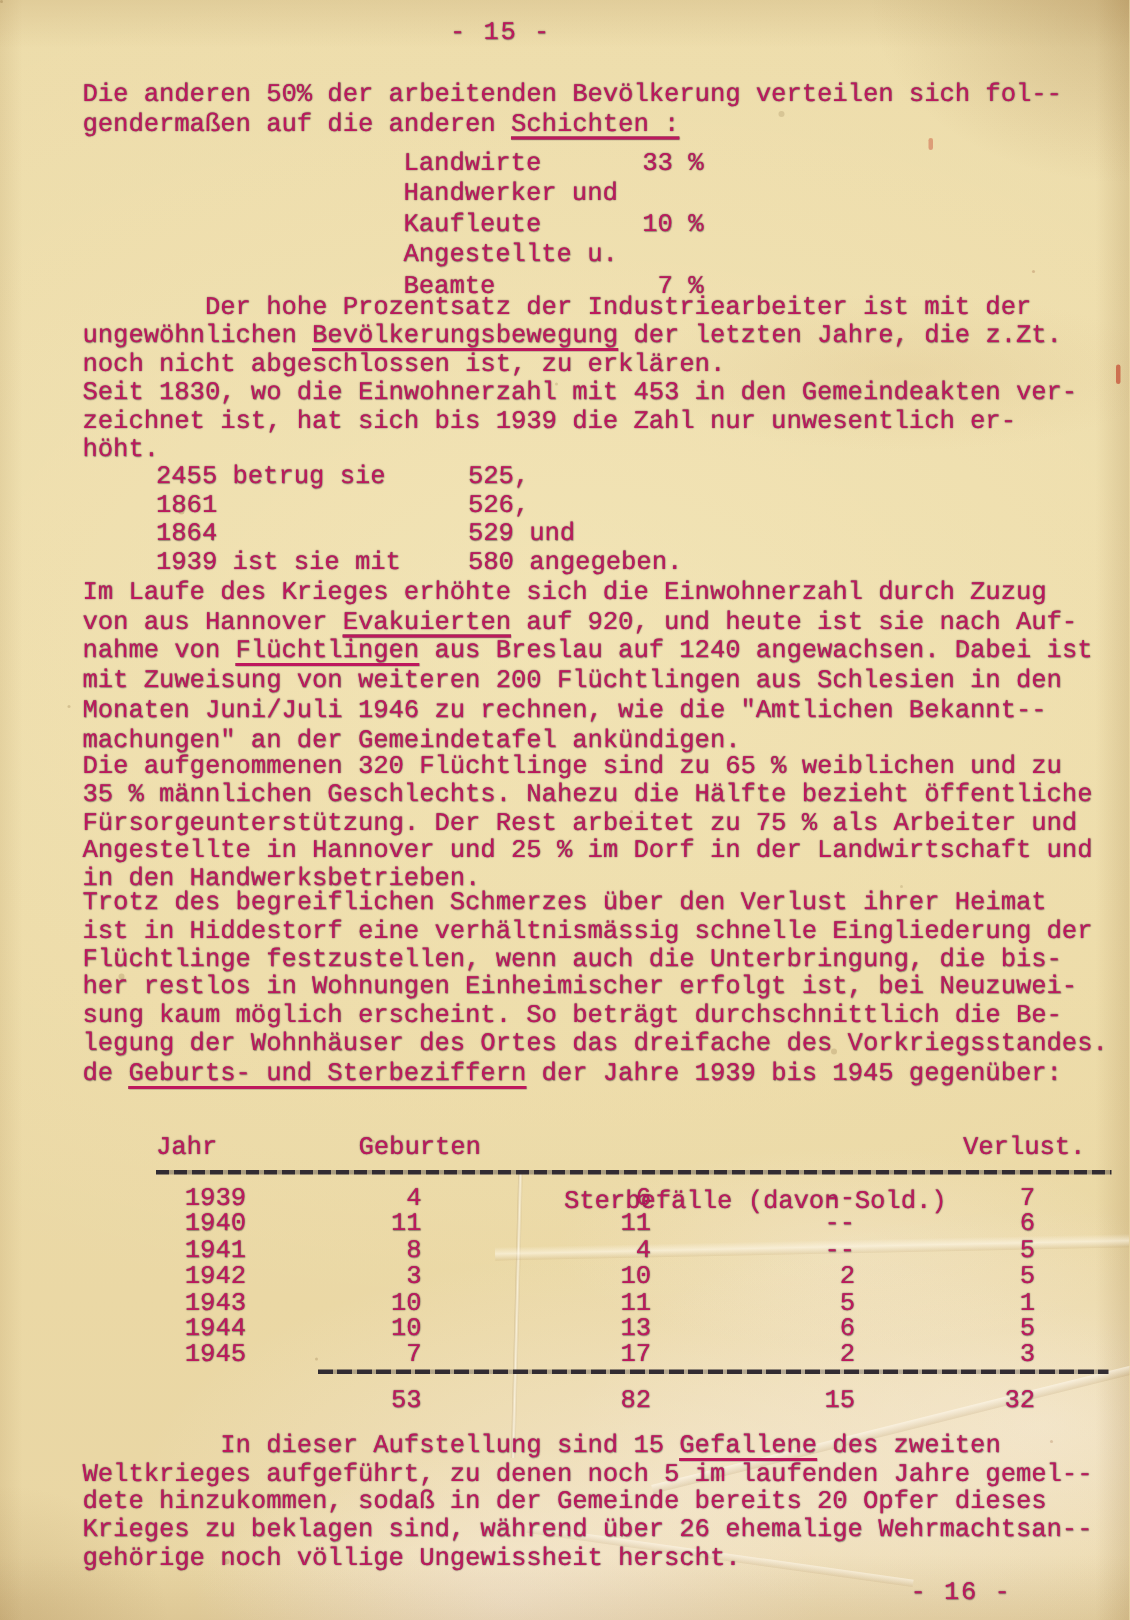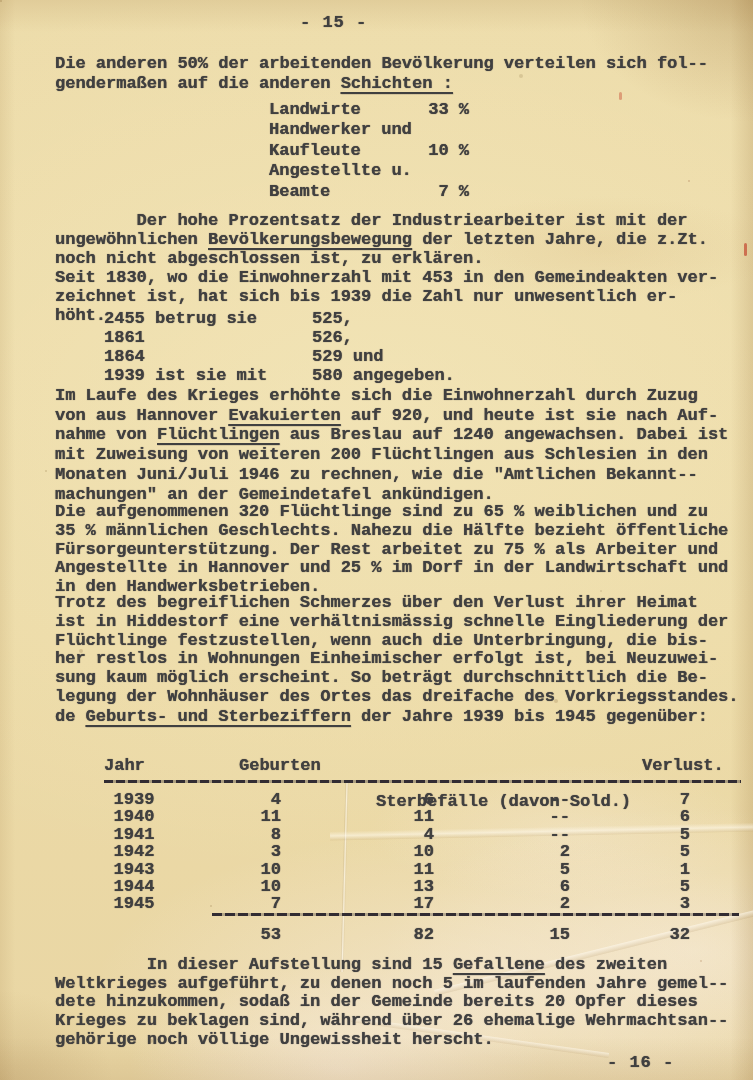--- a/index.html
+++ b/index.html
@@ -42,34 +42,34 @@
   .specks{position:absolute;left:0;top:0;width:2px;height:2px;border-radius:50%;background:rgba(125,92,45,.28);
     box-shadow:120px 340px 0 1px rgba(118,86,42,.22), 310px 128px 0 0 rgba(118,86,42,.25),
       520px 75px 0 1px rgba(118,86,42,.18), 688px 180px 0 0 rgba(140,70,40,.25),
       80px 650px 0 1px rgba(118,86,42,.2), 420px 540px 0 0 rgba(118,86,42,.22),
       640px 430px 0 1px rgba(118,86,42,.17), 210px 905px 0 0 rgba(118,86,42,.22),
       555px 700px 0 1px rgba(118,86,42,.2), 700px 960px 0 0 rgba(150,90,50,.25),
       150px 1040px 0 1px rgba(118,86,42,.2), 370px 255px 0 0 rgba(118,86,42,.2),
       45px 470px 0 0 rgba(118,86,42,.22), 600px 590px 0 0 rgba(118,86,42,.18),
       248px 760px 0 0 rgba(118,86,42,.2);}
   .ink, .blk{
-    color:#404040;font-weight:700;font-size:17px;
+    color:#be185d;font-weight:400;font-size:17px;
     text-shadow:0 0 1px rgba(50,44,50,.75), .4px .4px .6px rgba(50,44,50,.35);
   }
   .blk{position:absolute;left:55px;white-space:pre;}
   .tl{white-space:pre;}
   .u{text-decoration:underline;text-decoration-thickness:1.6px;text-underline-offset:3.5px;text-align:right;}
   .page-num-top{position:absolute;left:300px;top:13px;letter-spacing:1px;}
   .page-num-bottom{position:absolute;left:607px;top:1053px;letter-spacing:1px;}
   #intro{top:54px;line-height:20px;}
   #occupations{left:269px;top:100px;line-height:20.4px;}
   #occupations .kv{display:flex;}
   #occupations .k{display:inline-block;width:155px;}
   #occupations .v{display:inline-block;width:45px;text-align:right;}
-  #industry{top:211px;line-height:19px;}
+  #industry{top:196px;line-height:19px;}
   #population-history{left:104px;top:309px;line-height:19px;}
   #population-history .k{display:inline-block;width:208px;}
   #wartime{top:386px;line-height:19.7px;}
   #refugees{top:503px;line-height:18.8px;}
   #integration{top:594px;line-height:18.8px;}
   #table-intro{top:707px;line-height:19.5px;}
   #fallen{top:956px;line-height:18.7px;}
   .vtable{position:absolute;left:104px;top:756px;width:645px;height:195px;white-space:pre;}
   .thead{position:absolute;top:0;left:0;width:100%;height:24px;}
   .thead span{position:absolute;top:0;}
@@ -77,21 +77,21 @@
   .h-geburten{left:135px;text-align:right;}
   .h-sterb{left:272px;margin-top:36px;}
   .h-ehe{left:538px;}
   .hrule{position:absolute;top:24px;left:0;width:637px;height:3px;
     background:repeating-linear-gradient(90deg,#322c32 0 9px, rgba(50,44,50,.35) 9px 12px);}
   .trule{position:absolute;top:157px;left:108px;width:527px;height:3px;
     background:repeating-linear-gradient(90deg,#322c32 0 10px, rgba(50,44,50,.3) 10px 13px);}
   .trows{position:absolute;top:35px;left:0;width:100%;}
   .trow{display:grid;grid-template-columns:60px 117px 153px 136px 120px;height:17.4px;line-height:17.4px;}
   .trow span{text-align:right;}
-  .trow span:first-child{text-align:center;}
+  .trow span:first-child{text-align:right;}
   .totals{position:absolute;top:170px;left:0;width:100%;}
 </style>
 </head>
 <body>
 
 <div class="paper"></div>
 <div class="crease-v"></div>
 <div class="crease-h"></div>
 <div class="crease-d1"></div>
 <div class="crease-d2"></div>

